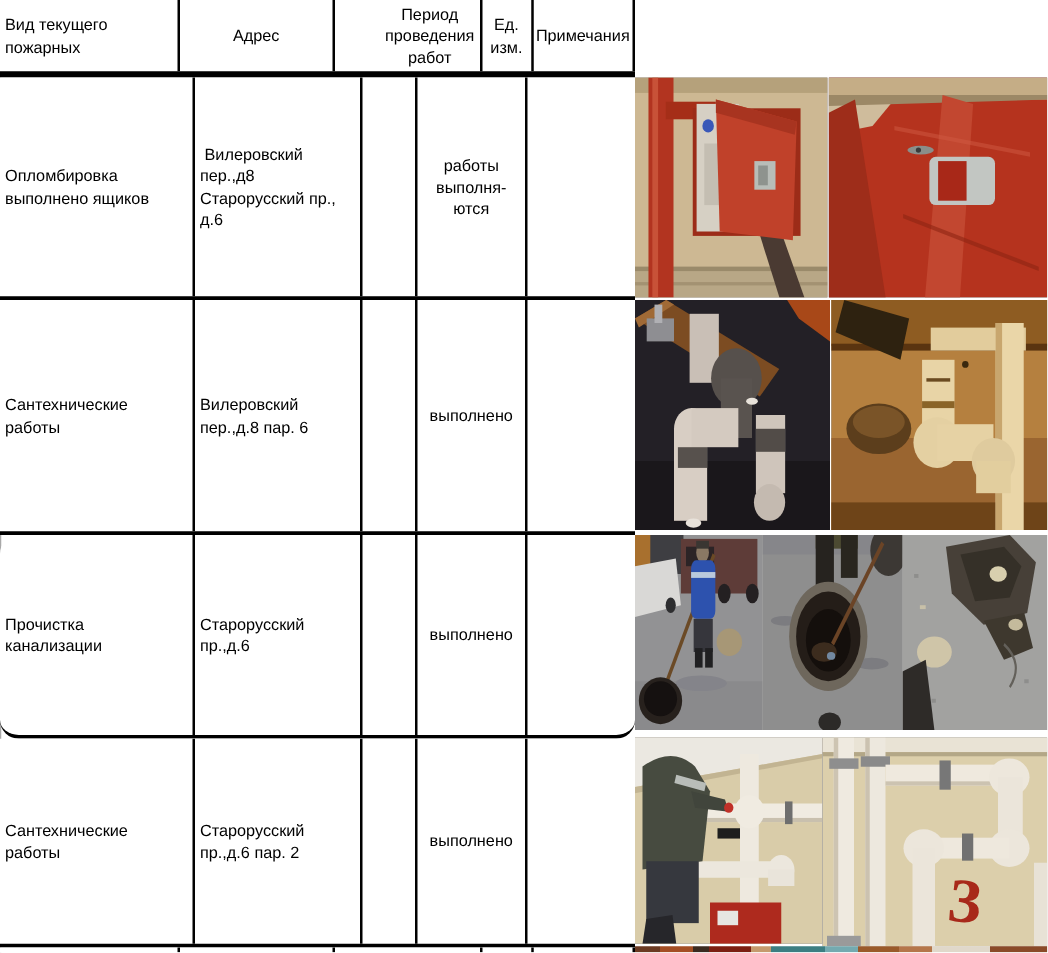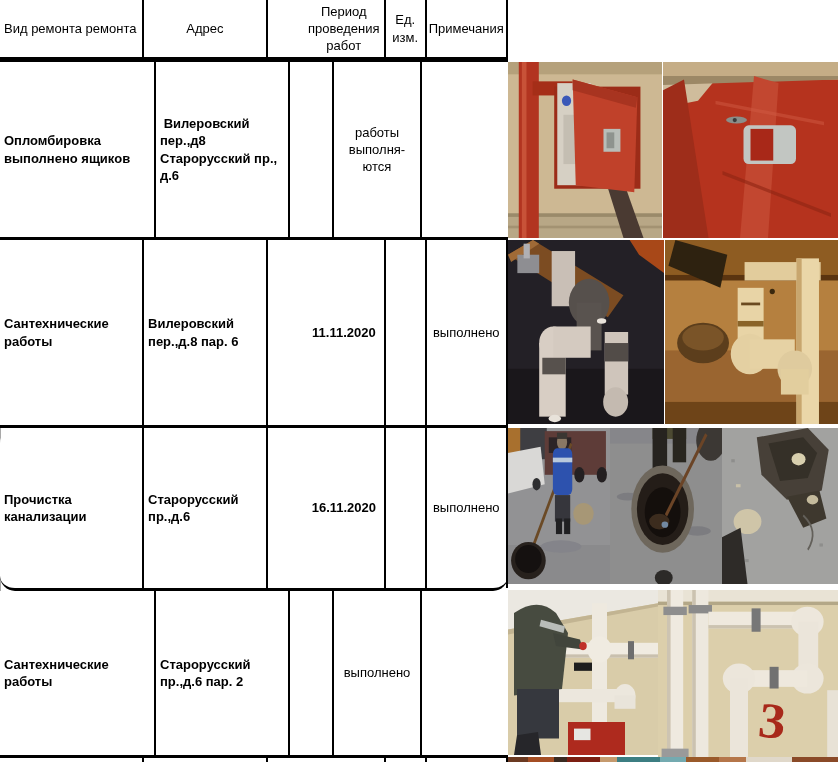--- a/index.html
+++ b/index.html
@@ -10,36 +10,36 @@
         border-bottom:3px solid #000;}
   .trow.header{border-bottom:5px solid #000;}
   .trow.partial{border-bottom:none;}
   .cell{box-sizing:border-box;border-right:2px solid #000;display:flex;align-items:center;
         white-space:pre-wrap;overflow:hidden;font-size:13px;line-height:1.32;}
   .c1{width:156px;padding-left:4px;}
   .c2{width:134px;padding-left:4px;}
   .c3{width:89px;justify-content:center;text-align:center;margin-left:36px;}
   .c4{width:44px;justify-content:center;text-align:center;}
   .c5{width:88px;justify-content:center;text-align:center;padding:0 2px;}
-  .bold{font-weight:bold;}
+  .bold{font-weight:normal;}
   .photo{position:absolute;display:block;background:#888;}
   .strip{position:absolute;left:508px;top:757px;width:330px;height:5px;
          background:linear-gradient(90deg,#6b3a22 0 6%,#a44e24 6% 14%,#3a2a20 14% 18%,
            #7c1f12 18% 28%,#c59a6e 28% 33%,#3c7e82 33% 46%,#74aab0 46% 54%,#9a5a2a 54% 64%,
            #b5764a 64% 72%,#e0d8ca 72% 86%,#8a4a28 86% 100%);}
   svg{display:block;}
 </style>
 </head>
 <body>
 
 <div class="page">
   <div class="edge-line"></div>
 
   <div class="trow header" style="top:0;height:62px;">
-    <div class="cell c1">Вид ремонта ремонта</div>
+    <div class="cell c1">Вид текущего пожарных</div>
     <div class="cell c2" style="justify-content:center;text-align:center;padding-left:0;">Адрес</div>
     <div class="cell c3">Период
 проведения
 работ</div>
     <div class="cell c4">Ед.
 изм.</div>
     <div class="cell c5">Примечания</div>
   </div>
 
   <div class="trow" style="top:62px;height:178px;">
@@ -53,31 +53,29 @@
     <div class="cell c5">работы
 выполня-
 ются</div>
   </div>
 
   <div class="trow" style="top:240px;height:188px;">
     <div class="cell c1 bold">Сантехнические
 работы</div>
     <div class="cell c2 bold">Вилеровский
 пер.,д.8 пар. 6</div>
-    <div class="cell c3 bold">11.11.2020</div>
     <div class="cell c4"></div>
     <div class="cell c5">выполнено</div>
   </div>
 
   <div class="trow" style="top:428px;height:163px;border-radius:15px;">
     <div class="cell c1 bold">Прочистка
 канализации</div>
     <div class="cell c2 bold">Старорусский
 пр.,д.6</div>
-    <div class="cell c3 bold">16.11.2020</div>
     <div class="cell c4"></div>
     <div class="cell c5">выполнено</div>
   </div>
 
   <div class="trow" style="top:591px;height:167px;">
     <div class="cell c1 bold">Сантехнические
 работы</div>
     <div class="cell c2 bold">Старорусский
 пр.,д.6 пар. 2</div>
     <div class="cell c4"></div>

